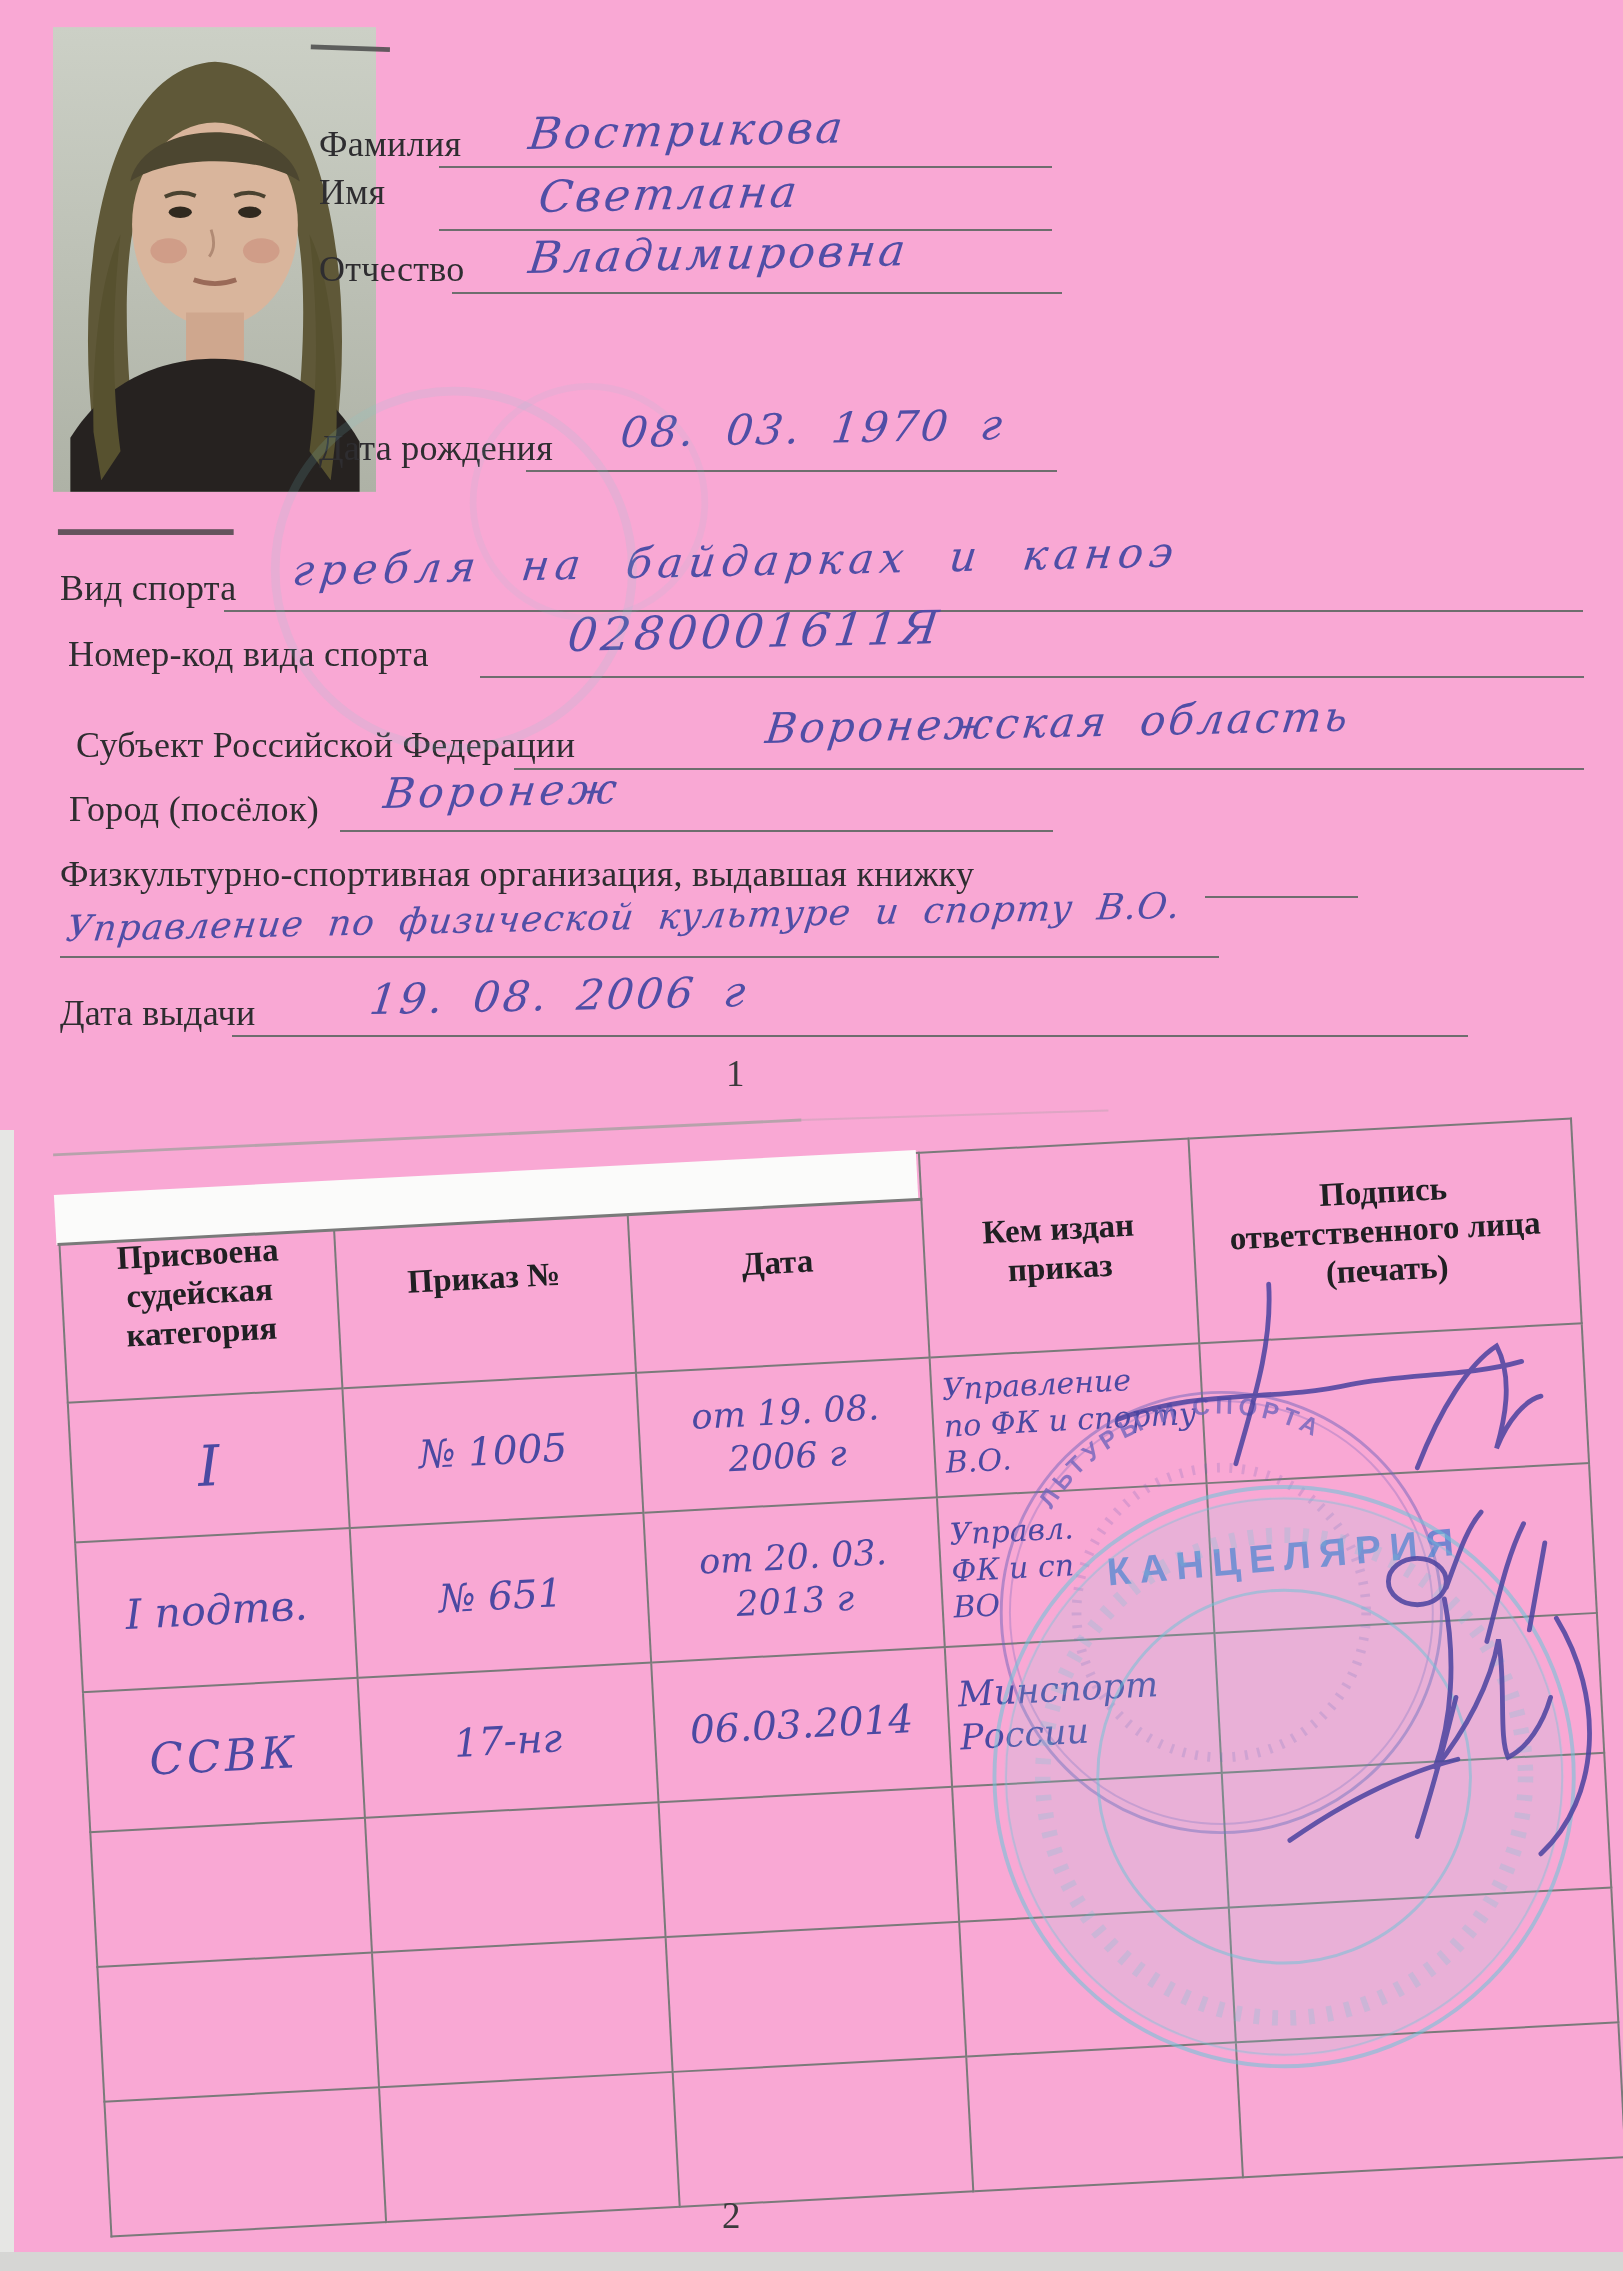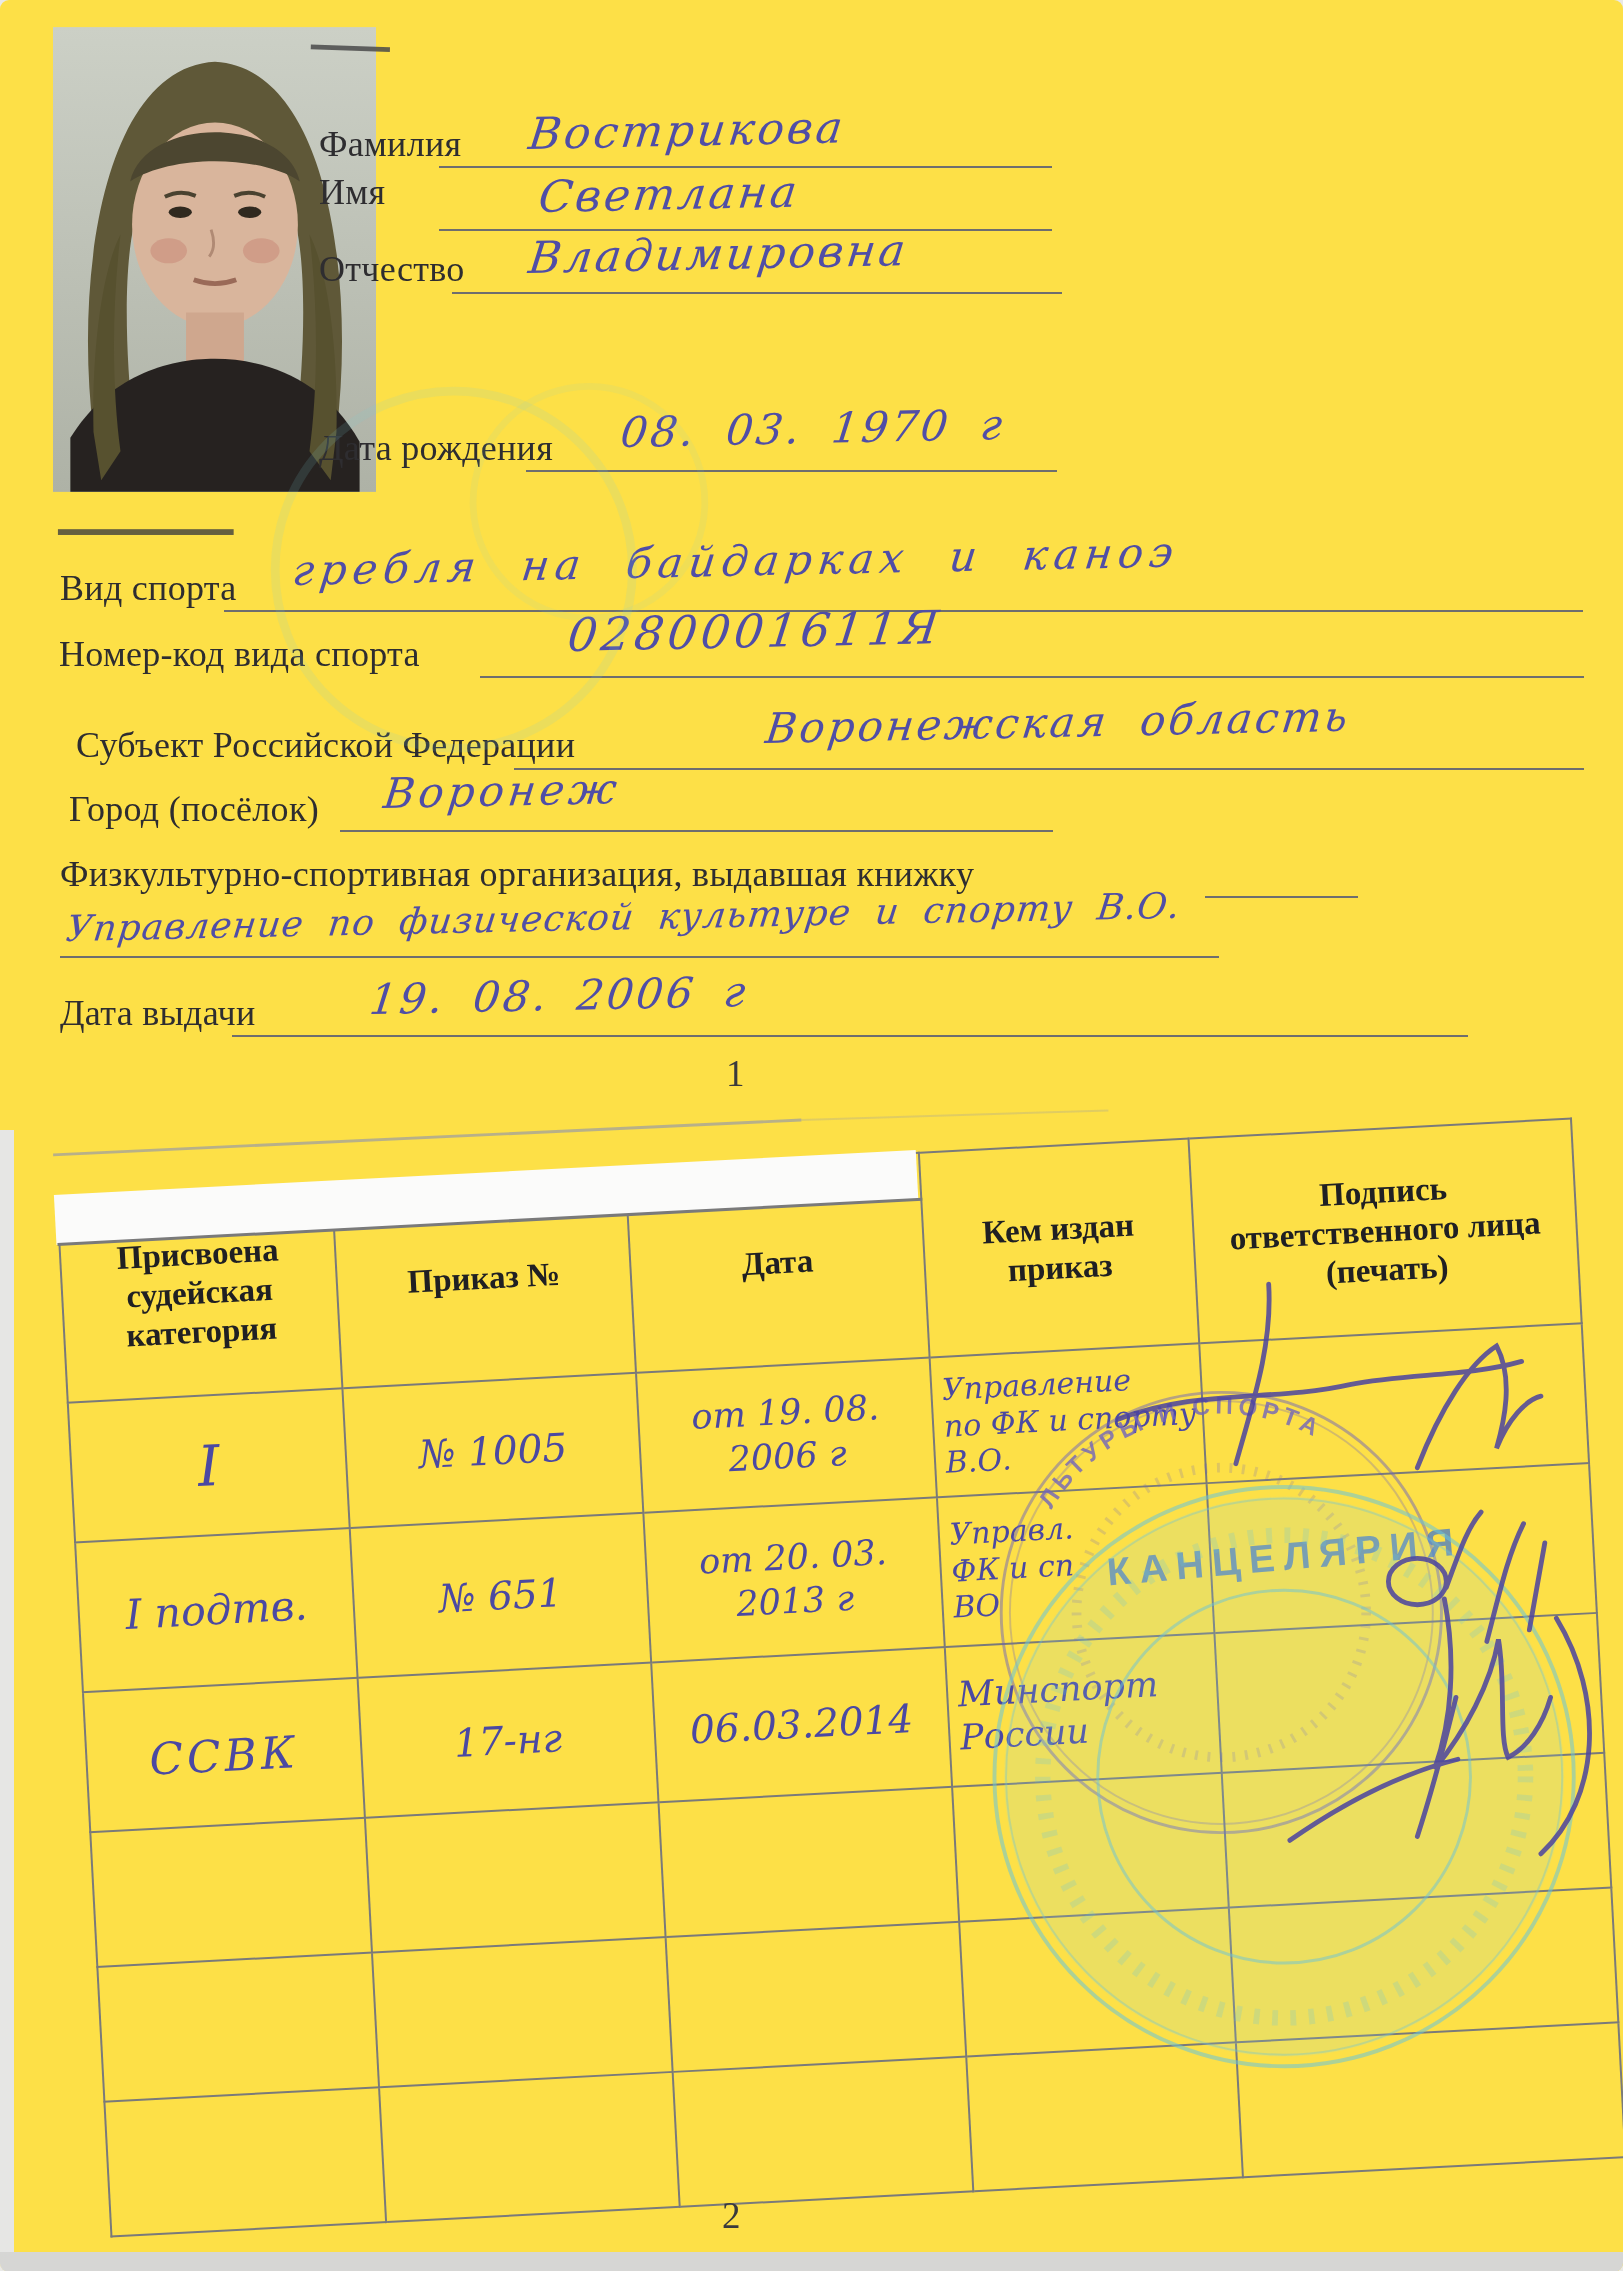--- a/index.html
+++ b/index.html
@@ -1,17 +1,17 @@
 <!DOCTYPE html>
 <html><head>
 <meta charset="utf-8">
 <style>
   html,body{margin:0;padding:0;background:#e9e9e7;}
-  .scan{position:relative;width:1623px;height:2272px;background:#fde047;overflow:hidden;
-        font-family:"Liberation Serif",serif;border-radius:9px;}
+  .scan{position:relative;width:1623px;height:2272px;background:#f9a8d4;overflow:hidden;
+        font-family:"Liberation Serif",serif;}
   
   .lbl{position:absolute;font:400 36px/1.12 "Liberation Serif",serif;color:#2e2d30;white-space:nowrap;letter-spacing:0.3px;}
   .uline{position:absolute;height:0;border-bottom:2.9px solid #6e6e6e;}
   
   .hw{position:absolute;font-family:"DejaVu Serif",serif;font-style:italic;color:#504ea6;
       white-space:nowrap;transform:skewX(-8deg) rotate(-1.2deg);transform-origin:left bottom;}
   .pagenum{position:absolute;font:400 37px "Liberation Serif",serif;color:#3a3a3c;}
   
   .tblwrap{position:absolute;left:56px;top:1197px;width:1524px;transform:rotate(-3deg);transform-origin:0 0;}
   table.jt{border-collapse:collapse;table-layout:fixed;width:1518px;}
@@ -73,21 +73,21 @@
   <span class="hw" style="left:526px;top:232px;font-size:44px;letter-spacing:2.9px">Владимировна</span>
 
   <span class="lbl" style="left:319px;top:428px">Дата рождения</span>
   <span class="uline" style="left:526px;top:470px;width:531px"></span>
   <span class="hw" style="left:618px;top:408px;font-size:42px;letter-spacing:2.9px;word-spacing:13.5px">08. 03. 1970 г</span>
 
   <span class="lbl" style="left:60px;top:568px">Вид спорта</span>
   <span class="uline" style="left:224px;top:610px;width:1359px"></span>
   <span class="hw" style="left:290px;top:546px;font-size:42px;letter-spacing:5.8px;word-spacing:21px">гребля на байдарках и каноэ</span>
 
-  <span class="lbl" style="left:59px;top:634px">Номер-код вида спорта</span>
+  <span class="lbl" style="left:68px;top:634px">Номер-код вида спорта</span>
   <span class="uline" style="left:480px;top:676px;width:1104px"></span>
   <span class="hw" style="left:565px;top:608px;font-size:46px;letter-spacing:3.9px">0280001611Я</span>
 
   <span class="lbl" style="left:76px;top:725px">Субъект Российской Федерации</span>
   <span class="uline" style="left:514px;top:768px;width:1070px"></span>
   <span class="hw" style="left:763px;top:704px;font-size:42px;letter-spacing:2.9px;word-spacing:15.4px">Воронежская область</span>
 
   <span class="lbl" style="left:69px;top:789px">Город (посёлок)</span>
   <span class="uline" style="left:340px;top:830px;width:713px"></span>
   <span class="hw" style="left:381px;top:769px;font-size:42px;letter-spacing:3.9px">Воронеж</span>

